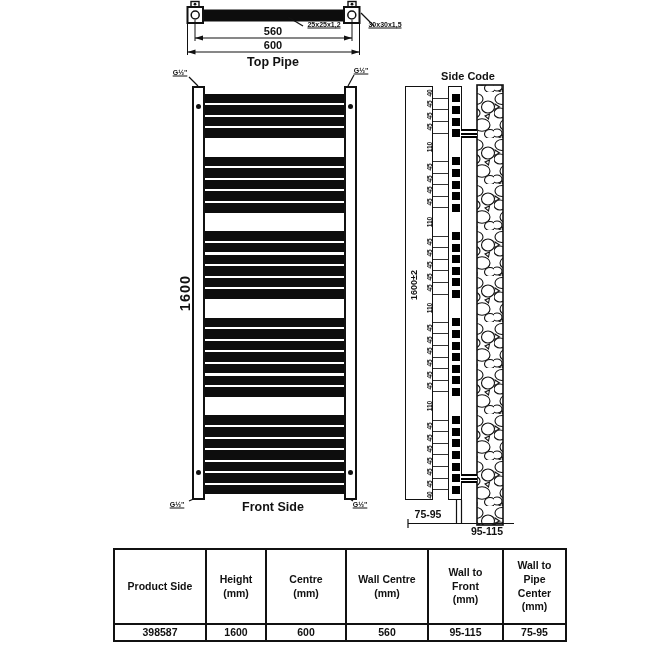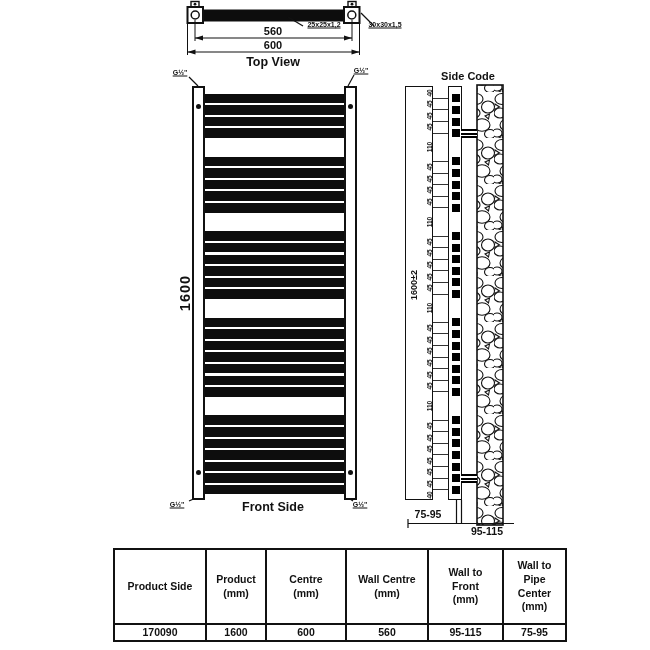--- a/index.html
+++ b/index.html
@@ -104,21 +104,21 @@
       <path d="M456.5 500 V523.5 M461.5 500 V523.5" fill="none" stroke-width="1.2"></path>
       <line x1="408" y1="523.5" x2="514" y2="523.5" stroke-width="1.2"></line>
       <path d="M408 519 V528" stroke-width="1.2"></path>
     </g>
   </svg>
 
   <div class="txt t7 u" style="left:324px;top:24px;">25x25x1,2</div>
   <div class="txt t7 u" style="left:385px;top:24px;">30x30x1,5</div>
   <div class="txt t11" style="left:273px;top:31px;">560</div>
   <div class="txt t11" style="left:273px;top:45px;">600</div>
-  <div class="txt t12" style="left:273px;top:62px;">Top View</div>
+  <div class="txt t12" style="left:273px;top:62px;">Top Pipe</div>
 
   <div id="railL" class="rail"></div>
   <div id="railR" class="rail"></div>
   <div id="front-bars">
       <div class="fbar" style="top: 93.5px;"></div>
       <div class="fbar" style="top: 105.1px;"></div>
       <div class="fbar" style="top: 116.7px;"></div>
       <div class="fbar" style="top: 128.3px;"></div>
       <div class="fbar" style="top: 156.6px;"></div>
       <div class="fbar" style="top: 168.2px;"></div>
@@ -267,36 +267,36 @@
       <col style="width:92px">
         <col style="width:60px">
         <col style="width:80px">
       <col style="width:82px">
         <col style="width:75px">
         <col style="width:63px">
     </colgroup>
     <tbody>
         <tr>
       <th>Product  Side</th>
-      <th>Product
+      <th>Height
 (mm)</th>
       <th>Centre
 (mm)</th>
       <th>Wall Centre
 (mm)</th>
       <th>Wall to
 Front
 (mm)</th>
       <th>Wall to
 Pipe
 Center
 (mm)</th>
     </tr>
     <tr>
-      <td>170090</td>
+      <td>398587</td>
       <td>1600</td>
       <td>600</td>
       <td>560</td>
       <td>95-115</td>
       <td>75-95</td>
     </tr>
   </tbody>
     </table>
 </div>
 

